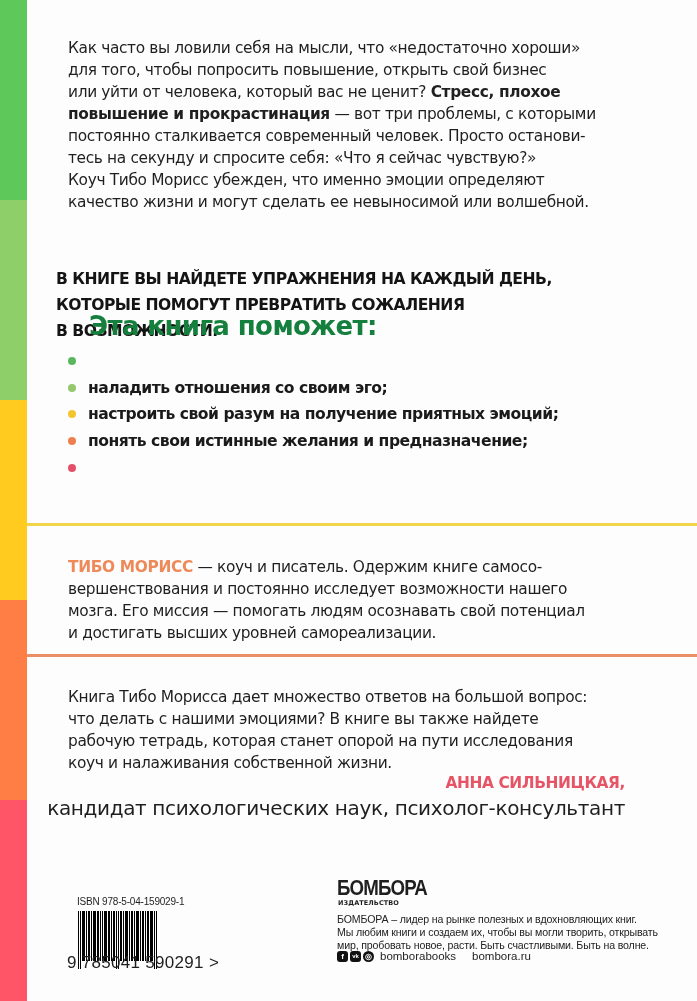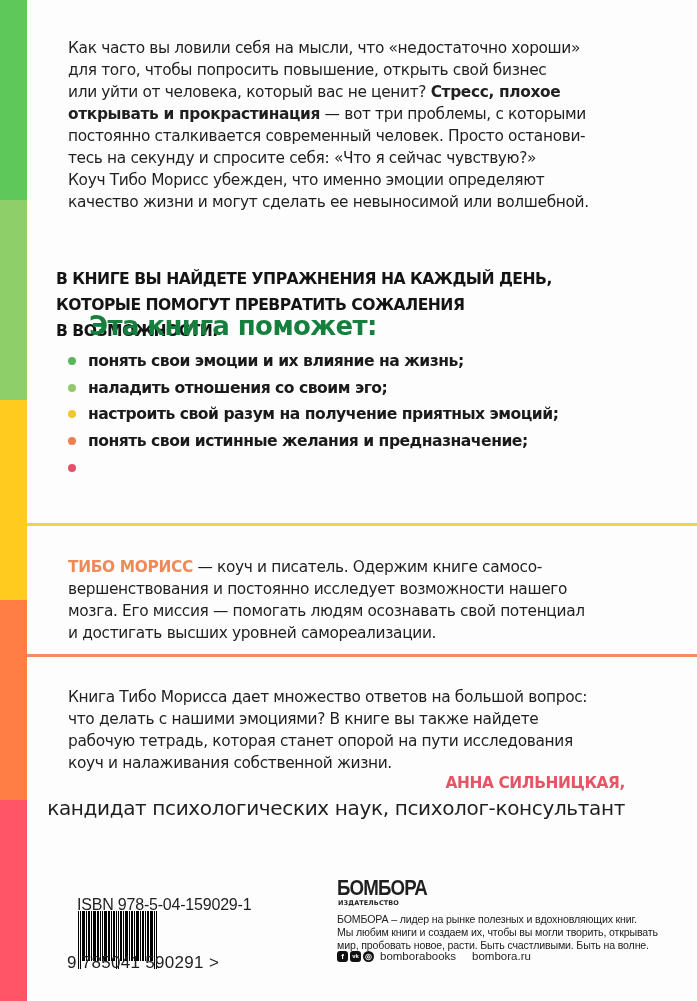--- a/index.html
+++ b/index.html
@@ -9,21 +9,21 @@
   .line { position:absolute; left:68px; white-space:nowrap; font-size:15.4px; letter-spacing:-0.35px; line-height:22px; }
   .b { font-weight:bold; }
   .caps { position:absolute; left:56px; white-space:nowrap; font-size:15.6px; font-weight:bold; letter-spacing:-0.5px; color:#141414;margin-top:48px; }
   .heading { position:absolute; left:89px; top:311px; font-size:26px; font-weight:bold; color:#15803d; letter-spacing:-0.6px; white-space:nowrap; }
   .bullet-row { position:absolute; left:68px; height:20px; display:flex; align-items:center; white-space:nowrap; }
   .dot { width:8px; height:8px; border-radius:50%; margin-right:12px; flex:none; }
   .bullet-text { font-size:15.6px; font-weight:bold; color:#1a1a1a; letter-spacing:-0.5px; }
   .hr { position:absolute; left:27px; right:0; height:3px; }
   .author-name { color:#ee8a5a; font-weight:bold; }
   .right { position:absolute; right:72px; white-space:nowrap; text-align:right; }
-  .isbn { position:absolute; left:77px; top:896px; font-family:"Liberation Sans", sans-serif; font-size:16px; letter-spacing:-0.2px; }
+  .isbn { position:absolute; left:77px; top:896px; font-family:"Liberation Sans", sans-serif; font-size:10px; letter-spacing:-0.2px; }
   .barcode { position:absolute; left:78px; top:911px; width:122px; height:50px; display:flex; align-items:stretch; }
   .barcode span { display:block; background:#000; margin-right:1px; }
   .barnum { position:absolute; left:67px; top:953px; font-family:"Liberation Sans", sans-serif; font-size:17px; letter-spacing:0.3px; background:transparent; }
   .pub-logo { position:absolute; left:337px; top:875px; font-family:"Liberation Sans", sans-serif; font-weight:bold; font-size:22px; letter-spacing:-1px; transform:scaleX(0.85); transform-origin:left; }
   .pub-sub { position:absolute; left:338px; top:899px; font-size:6.5px; font-weight:bold; letter-spacing:0.1px; }
   .pub-line { position:absolute; left:337px; font-family:"Liberation Sans", sans-serif; font-size:10.6px; color:#222; white-space:nowrap; letter-spacing:-0.15px; }
   .social { position:absolute; left:337px; top:950px; display:flex; align-items:center; gap:2px; font-family:"Liberation Sans", sans-serif; font-size:11.5px; }
   .sicon { width:11px; height:11px; background:#111; color:#fff; border-radius:3px; font-size:8px; font-weight:bold; display:flex; align-items:center; justify-content:center; }
 </style>
 </head>
@@ -34,38 +34,37 @@
   <div class="stripe" style="top:200px;height:200px;background:#8fcf6a"></div>
   <div class="stripe" style="top:400px;height:200px;background:#ffcb1e"></div>
   <div class="stripe" style="top:600px;height:200px;background:#ff7e45"></div>
   <div class="stripe" style="top:800px;height:201px;background:#ff5566"></div>
 </div>
 
 <div>
   <div class="line" style="top:37px">Как часто вы ловили себя на мысли, что «недостаточно хороши»</div>
   <div class="line" style="top:59px">для того, чтобы попросить повышение, открыть свой бизнес</div>
   <div class="line" style="top:81px"><span>или уйти от человека, который вас не ценит? </span><span class="b">Стресс, плохое</span></div>
-  <div class="line" style="top:103px"><span class="b">открывать и прокрастинация</span><span> — вот три проблемы, с которыми</span></div>
+  <div class="line" style="top:103px"><span class="b">повышение и прокрастинация</span><span> — вот три проблемы, с которыми</span></div>
   <div class="line" style="top:125px">постоянно сталкивается современный человек. Просто останови-</div>
   <div class="line" style="top:147px">тесь на секунду и спросите себя: «Что я сейчас чувствую?»</div>
   <div class="line" style="top:169px">Коуч Тибо Морисс убежден, что именно эмоции определяют</div>
   <div class="line" style="top:191px">качество жизни и могут сделать ее невыносимой или волшебной.</div>
 </div>
 
 <div>
   <div class="caps" style="top:222px">В КНИГЕ ВЫ НАЙДЕТЕ УПРАЖНЕНИЯ НА КАЖДЫЙ ДЕНЬ,</div>
   <div class="caps" style="top:248px">КОТОРЫЕ ПОМОГУТ ПРЕВРАТИТЬ СОЖАЛЕНИЯ</div>
   <div class="caps" style="top:274px">В ВОЗМОЖНОСТИ.</div>
 </div>
 
 <div>
   <div class="heading">Эта книга поможет:</div>
   <div class="bullet-row" style="top:351px">
     <span class="dot" style="background:#5bb65e"></span>
-    <span class="bullet-text">понять свои эмоции и их влияние на жизнь;</span>
   </div>
   <div class="bullet-row" style="top:378px">
     <span class="dot" style="background:#94c86e"></span>
     <span class="bullet-text">наладить отношения со своим эго;</span>
   </div>
   <div class="bullet-row" style="top:404px">
     <span class="dot" style="background:#f1c62e"></span>
     <span class="bullet-text">настроить свой разум на получение приятных эмоций;</span>
   </div>
   <div class="bullet-row" style="top:431px">

